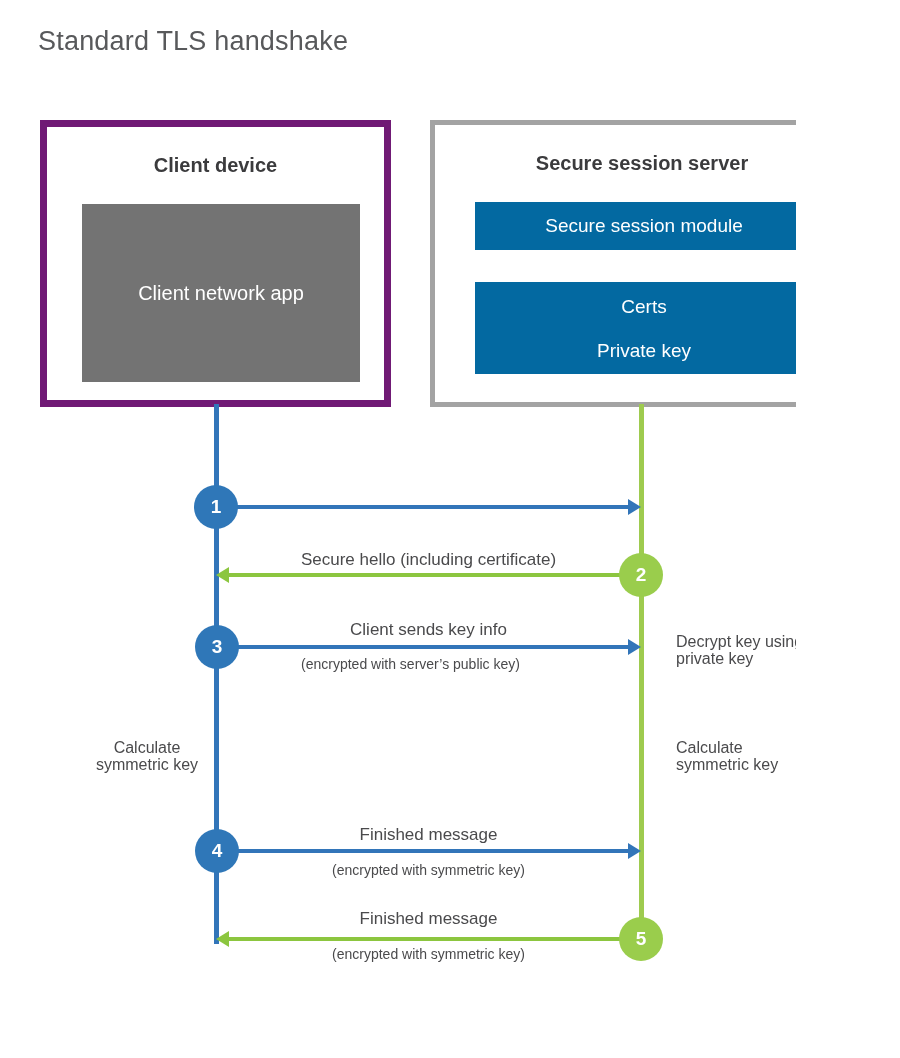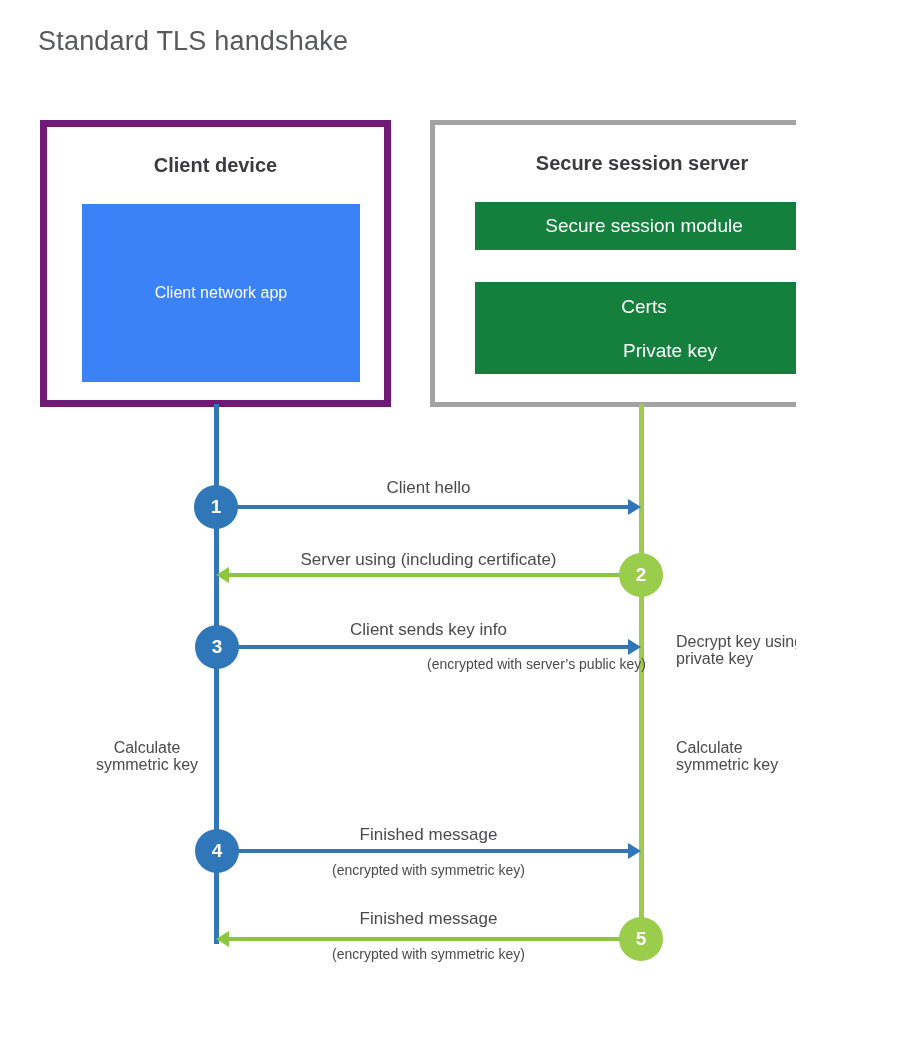--- a/index.html
+++ b/index.html
@@ -62,44 +62,44 @@
     color: #3b3b3d;
   }
 
   
   .client-app-block {
     position: absolute;
     left: 35px;
     top: 77px;
     width: 278px;
     height: 178px;
-    background: #3b82f6;
+    background: #737373;
     color: #ffffff;
-    font-size: 16px;
+    font-size: 20px;
     line-height: 28px;
     display: flex;
     align-items: center;
     justify-content: center;
     text-align: center;
   }
   .server-block {
     position: absolute;
     left: 40px;
     width: 338px;
-    background: #15803d;
+    background: #0369a1;
     color: #ffffff;
     font-size: 19px;
     display: flex;
     align-items: center;
     justify-content: center;
     text-align: center;
   }
   .server-block.b0 { top: 77px;  height: 48px; }
   .server-block.b1 { top: 157px; height: 49px; }
-  .server-block.b2 { top: 203px; height: 46px; padding-left: 26px; }
+  .server-block.b2 { top: 203px; height: 46px; }
 
   
   .lifeline {
     position: absolute;
     width: 5px;
   }
   .lifeline.client { left: 214px; top: 404px; height: 540px; background: #3275b9; }
   .lifeline.server { left: 639px; top: 404px; height: 537px; background: #9ecb4f; }
 
   
@@ -170,35 +170,34 @@
   <div class="party-box server">
     <div class="party-title">Secure session server</div>
     <div class="server-block b0">Secure session module</div>
     <div class="server-block b1">Certs</div>
     <div class="server-block b2">Private key</div>
   </div>
 
   <div class="lifeline client"></div>
   <div class="lifeline server"></div>
 
-  <div class="msg-label primary" style="left:216px; top:478px; width:425px;">Client hello</div>
   <div class="arrow-line blue" style="left:216px; top:505px; width:414px;"></div>
   <div class="arrow-head right blue" style="left:628px; top:499px;"></div>
   <div class="step-circle blue" style="left:194px; top:485px;">1</div>
 
-  <div class="msg-label primary" style="left:216px; top:550px; width:425px;">Server using (including certificate)</div>
+  <div class="msg-label primary" style="left:216px; top:550px; width:425px;">Secure hello (including certificate)</div>
   <div class="arrow-line green" style="left:229px; top:573px; width:412px;"></div>
   <div class="arrow-head left green" style="left:216px; top:567px;"></div>
   <div class="step-circle green" style="left:619px; top:553px;">2</div>
 
   <div class="msg-label primary" style="left:216px; top:620px; width:425px;">Client sends key info</div>
   <div class="arrow-line blue" style="left:216px; top:645px; width:414px;"></div>
   <div class="arrow-head right blue" style="left:628px; top:639px;"></div>
   <div class="step-circle blue" style="left:195px; top:625px;">3</div>
-  <div class="msg-label sub" style="left:221px; top:656px; width:425px;text-align:right;">(encrypted with server’s public key)</div>
+  <div class="msg-label sub" style="left:198px; top:656px; width:425px;">(encrypted with server’s public key)</div>
 
   <div class="side-note right-col" style="top:633px; width:150px;">Decrypt key using private key</div>
 
   <div class="side-note left-col" style="top:739px;">Calculate symmetric key</div>
   <div class="side-note right-col" style="top:739px; width:120px;">Calculate symmetric key</div>
 
   <div class="msg-label primary" style="left:216px; top:825px; width:425px;">Finished message</div>
   <div class="arrow-line blue" style="left:216px; top:849px; width:414px;"></div>
   <div class="arrow-head right blue" style="left:628px; top:843px;"></div>
   <div class="step-circle blue" style="left:195px; top:829px;">4</div>

